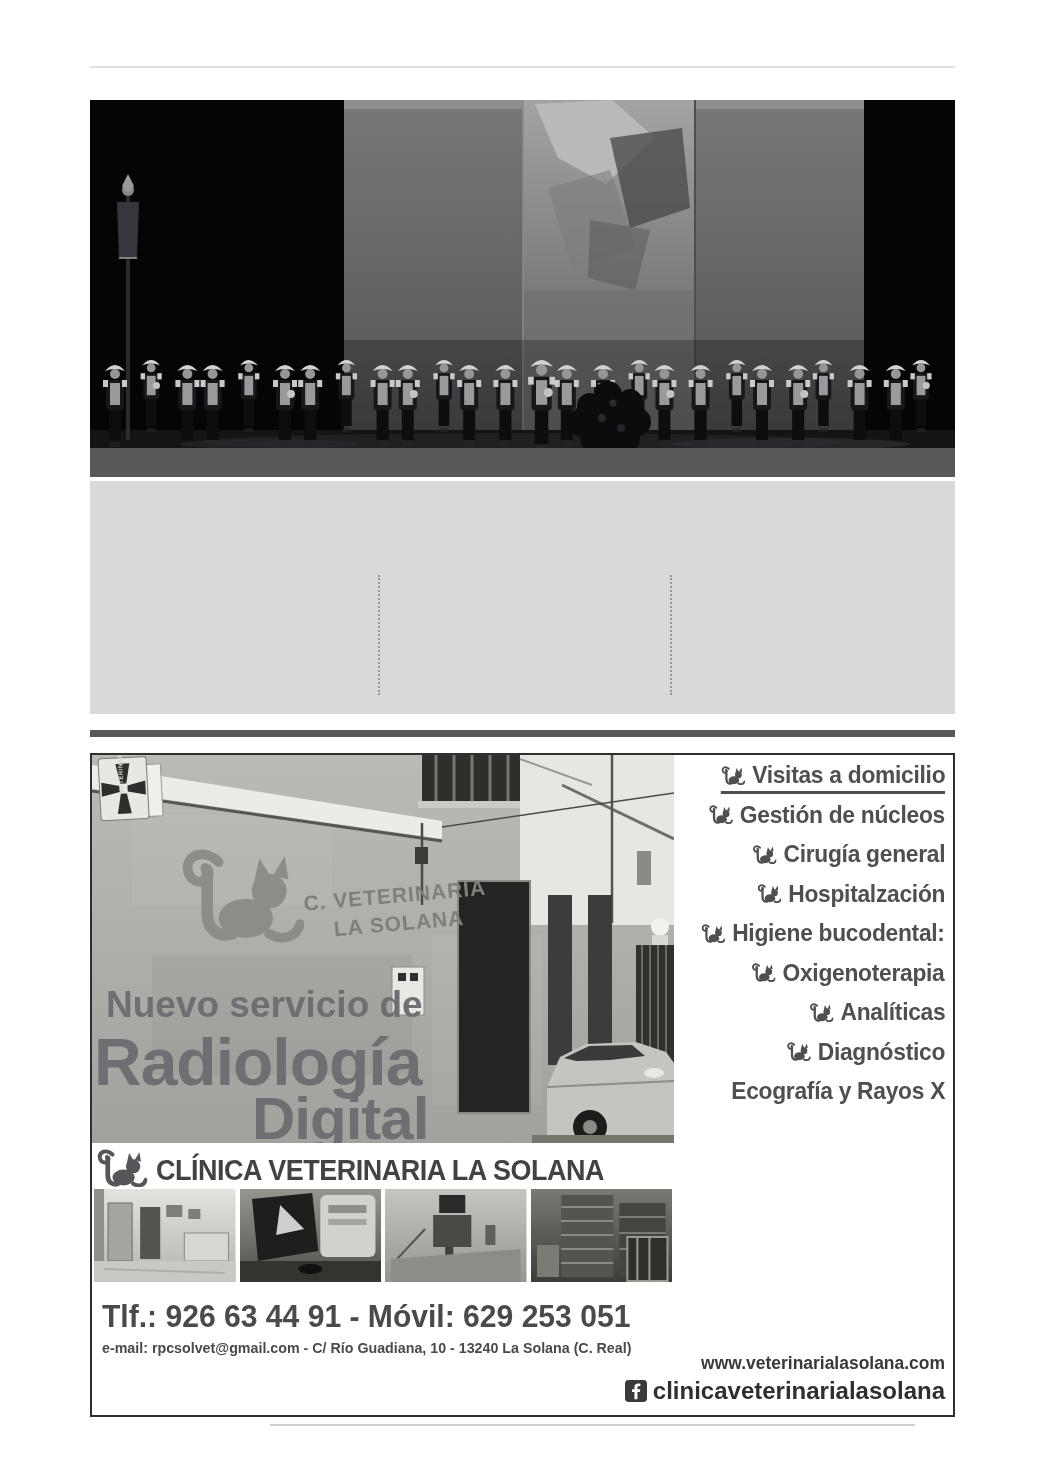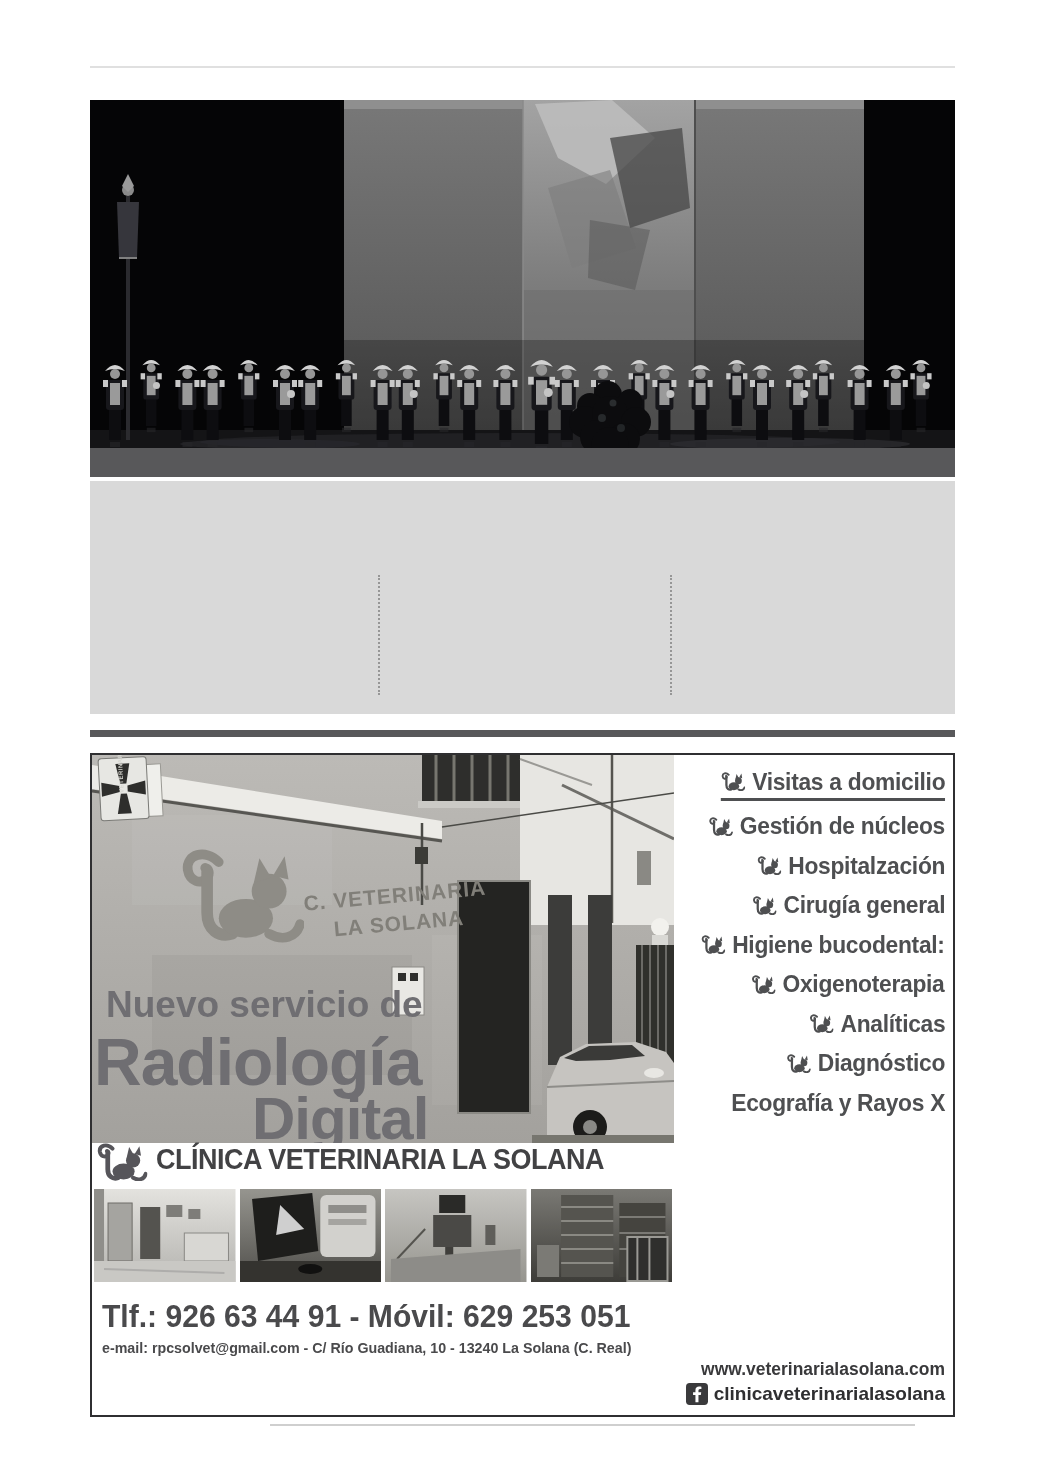--- a/index.html
+++ b/index.html
@@ -23,48 +23,48 @@
   .section-divider{left:90px;top:730px;width:865px;height:7px;background:#58585a;}
 
   
   .ad{left:90px;top:753px;width:865px;height:664px;border:2px solid #2f2f31;background:#ffffff;
       box-sizing:border-box;display:flex;}
   .ad-left{width:582px;display:flex;flex-direction:column;}
   .ad-right{flex:1;display:flex;flex-direction:column;padding:6px 8px 8px 0;background:#ffffff;min-width:0;}
 
   .building-svg{display:block;width:582px;height:388px;}
 
-  .banner{height:44px;display:flex;align-items:flex-start;gap:8px;padding-left:4px;background:#ffffff;}
+  .banner{height:44px;display:flex;align-items:flex-end;gap:8px;padding-left:4px;background:#ffffff;}
   .banner-cat{width:52px;height:38px;color:#56555a;flex:0 0 auto;}
   .banner-text{font-size:29px;font-weight:bold;color:#424244;letter-spacing:-0.5px;
                transform:scaleX(.93);transform-origin:0 50%;white-space:nowrap;}
 
   .strip{height:97px;display:flex;gap:4px;padding:2px;box-sizing:border-box;background:#ffffff;}
   .strip svg{display:block;width:139px;height:93px;flex:1 1 auto;}
 
   .contact{flex:1;padding:14px 0 16px 10px;background:#ffffff;}
   .phone-line{font-size:32px;font-weight:bold;color:#4a4a4c;white-space:nowrap;
               transform:scaleX(.94);transform-origin:0 50%;letter-spacing:0;}
   .email-line{margin-top:4px;font-size:15px;font-weight:bold;color:#4a4a4c;white-space:nowrap;
               transform:scaleX(.95);transform-origin:0 50%;}
 
   
   #services-list{display:flex;flex-direction:column;}
-  .service-line{height:39.5px;display:flex;align-items:flex-end;justify-content:flex-end;}
+  .service-line{height:39.5px;display:flex;align-items:flex-start;justify-content:flex-end;}
   .service-inner{display:flex;align-items:center;gap:7px;white-space:nowrap;
                  transform:scaleX(.95);transform-origin:100% 50%;
                  font-size:24px;font-weight:bold;color:#4e4f51;letter-spacing:-0.3px;}
   .service-line.underlined .service-inner{border-bottom:3px solid #4e4f51;padding-bottom:2px;}
   .bullet{width:26px;height:19px;color:#4e4f51;flex:0 0 auto;}
 
   .web-block{margin-top:auto;padding-bottom:2px;}
   .web{font-size:18px;font-weight:bold;color:#39393b;text-align:right;white-space:nowrap;
        transform:scaleX(.97);transform-origin:100% 50%;}
   .fb-row{display:flex;justify-content:flex-end;align-items:center;gap:6px;margin-top:3px;
-          font-size:19px;font-weight:bold;color:#2f2f31;white-space:nowrap;}
+          font-size:24px;font-weight:bold;color:#2f2f31;white-space:nowrap;}
   .fb-icon{width:22px;height:22px;flex:0 0 auto;}
 </style>
 </head>
 <body>
 
 <svg width="0" height="0" style="position:absolute" aria-hidden="true">
   <defs>
     <symbol id="cat-sym" viewBox="0 0 64 48">
       <path d="M20 7 C13 0 3 3 4 11 C5 17 11 19 14 15 C15.5 13 15 10.5 13 10" fill="none" stroke="currentColor" stroke-width="5" stroke-linecap="round"></path>
       <path d="M14 12 L14 33 C14 42 20 46 27 44" fill="none" stroke="currentColor" stroke-width="6" stroke-linecap="round"></path>
@@ -637,29 +637,29 @@
                 <use href="#cat-sym"></use>
               </svg>
               <span>Gestión de núcleos</span>
             </div>
           </div>
           <div class="service-line">
             <div class="service-inner">
               <svg class="bullet" viewBox="0 0 64 48">
                 <use href="#cat-sym"></use>
               </svg>
-              <span>Hospitalzación</span>
+              <span>Cirugía general</span>
             </div>
           </div>
           <div class="service-line">
             <div class="service-inner">
               <svg class="bullet" viewBox="0 0 64 48">
                 <use href="#cat-sym"></use>
               </svg>
-              <span>Cirugía general</span>
+              <span>Hospitalzación</span>
             </div>
           </div>
           <div class="service-line">
             <div class="service-inner">
               <svg class="bullet" viewBox="0 0 64 48">
                 <use href="#cat-sym"></use>
               </svg>
               <span>Higiene bucodental:</span>
             </div>
           </div>

